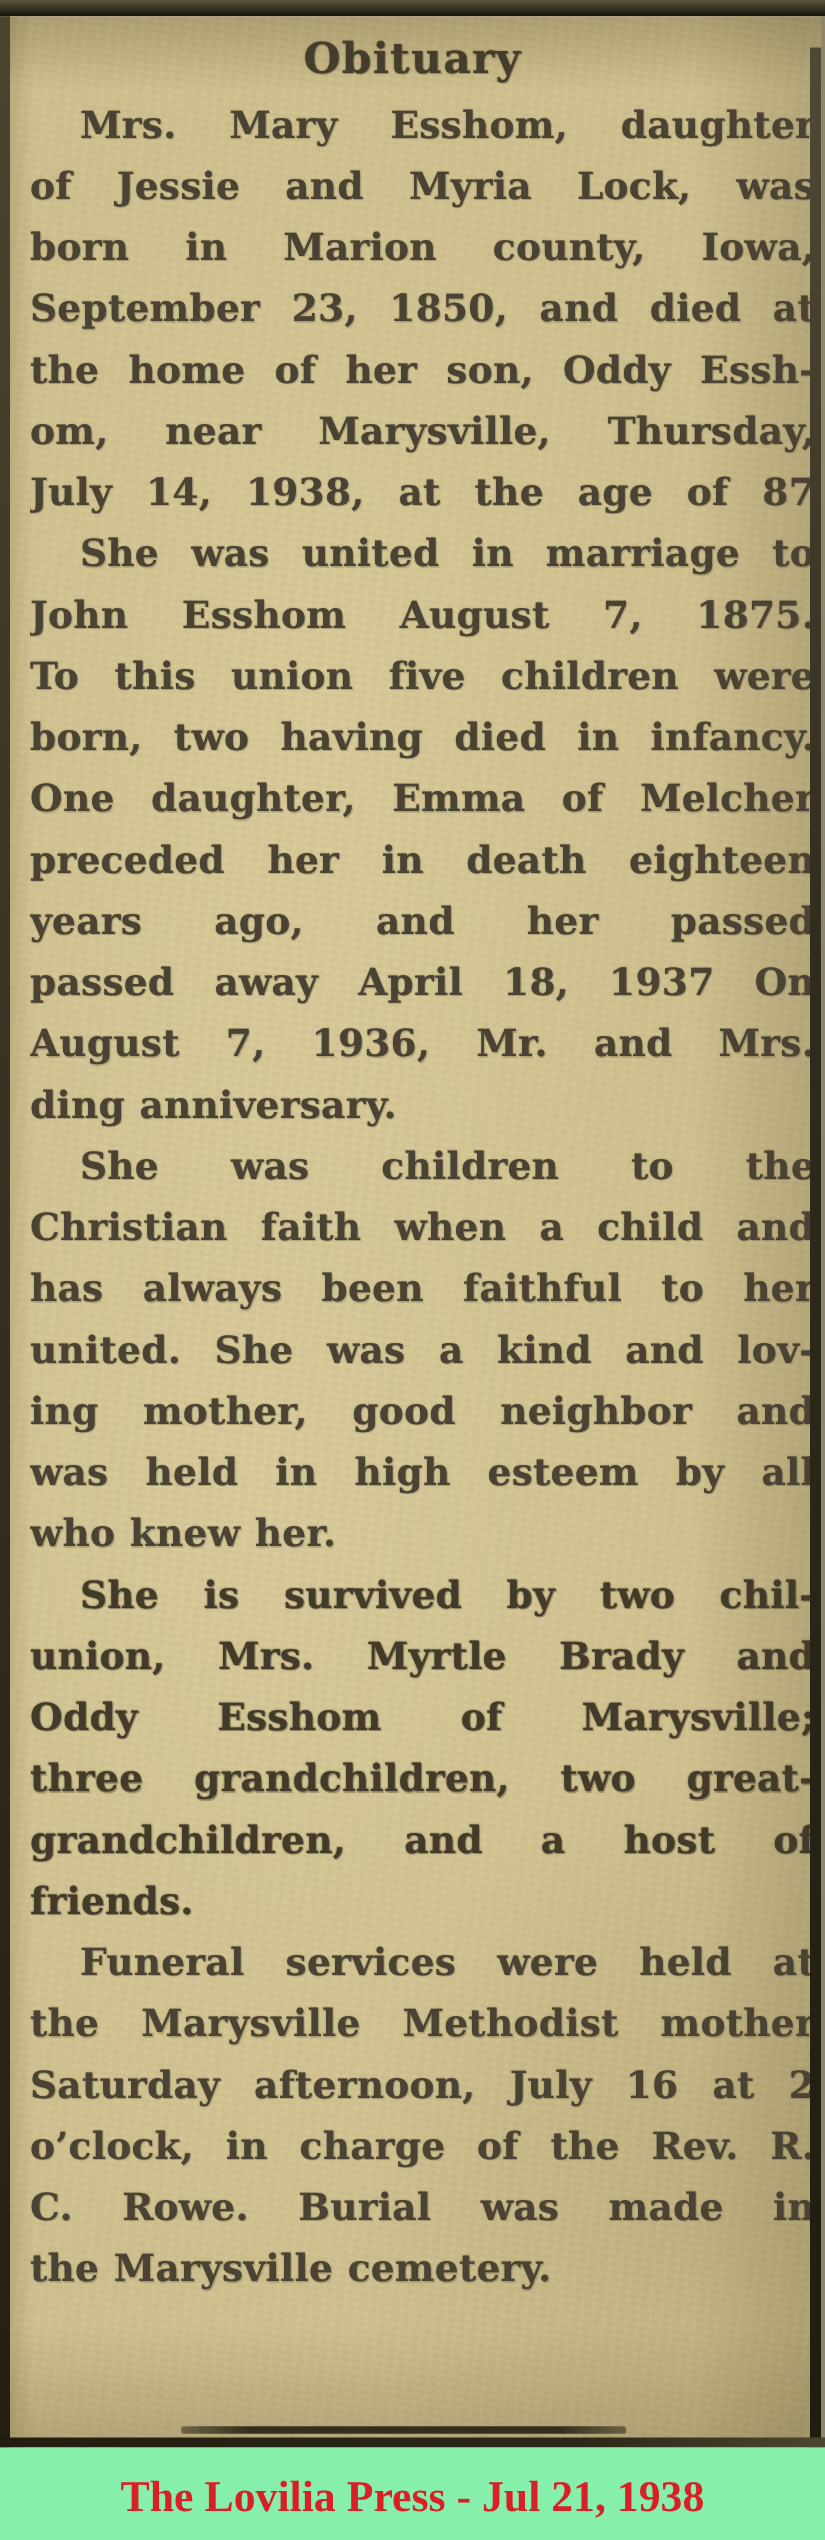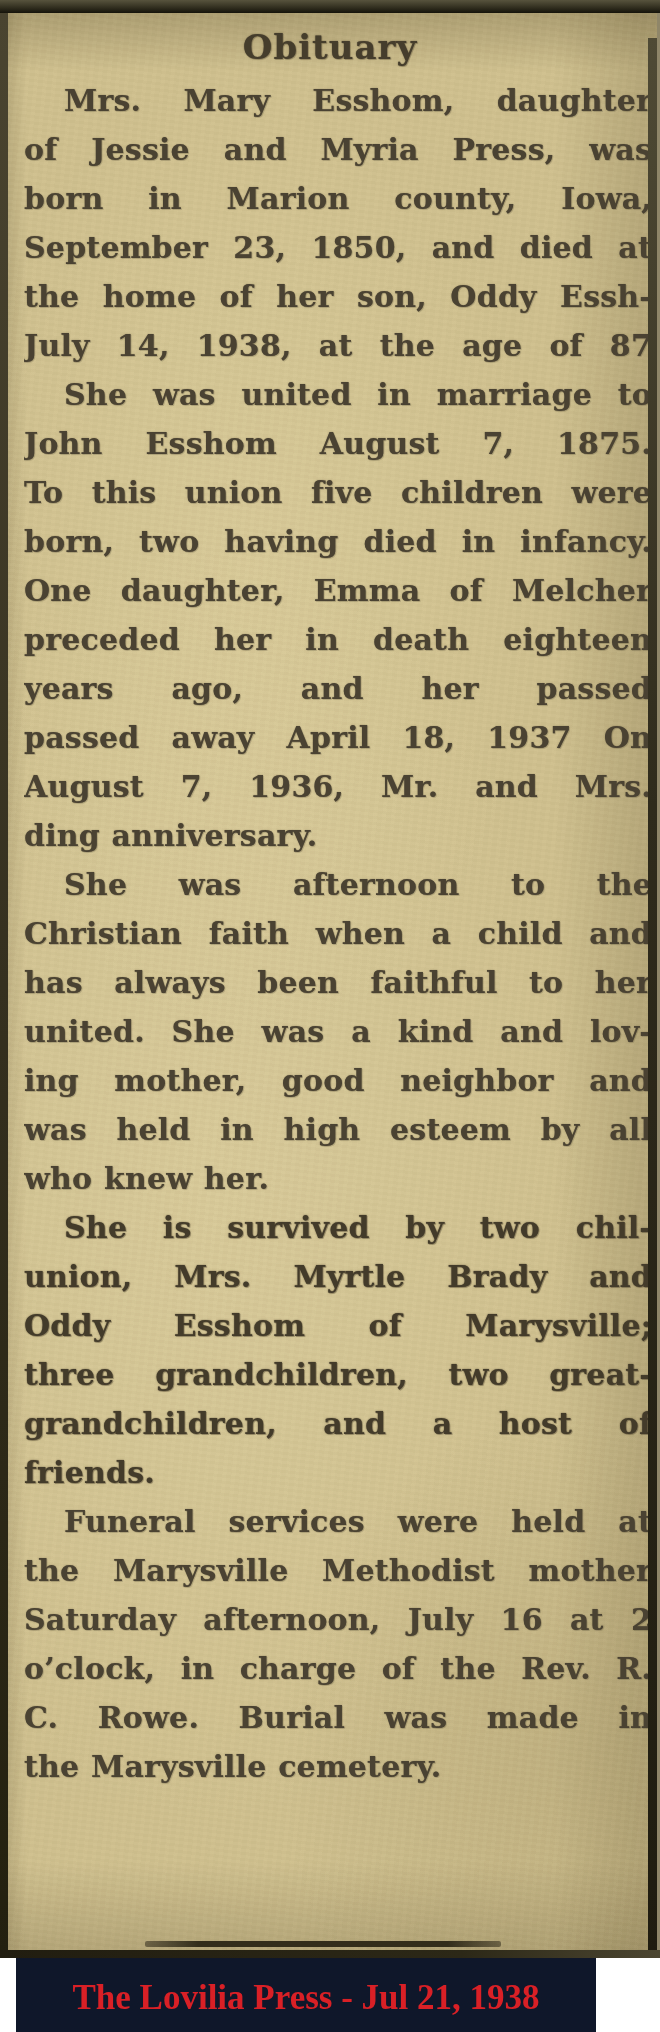--- a/index.html
+++ b/index.html
@@ -48,60 +48,61 @@
   .line.first{text-indent:40px;}
   .line.last{text-align-last:left;}
   .para:nth-child(4){color:#433b2a;text-shadow:0 0 1.6px rgba(66,56,38,.8),1px 1px 0 rgba(66,56,38,.3);}
 
   
   .end-rule{position:absolute;left:145px;top:1928px;width:356px;height:6px;
             background:linear-gradient(90deg,rgba(50,44,28,.55),#332d1b 15%,#332d1b 85%,rgba(50,44,28,.55));
             border-radius:2px;}
 
   
-  .caption-area{position:absolute;left:16px;top:1958px;width:580px;height:74px;background:#0f172a;}
+  .caption-area{position:absolute;left:0;top:1958px;width:660px;height:74px;background:#86efac;}
   .caption{margin-top:20px;width:100%;text-align:center;
            font-family:"Liberation Serif","DejaVu Serif",serif;
            font-size:35px;font-weight:700;color:#d92026;}
 </style>
 </head>
 <body>
 
 <div class="stage">
 
   <div class="topbar"></div>
 
   <div class="paper">
     <div class="grain"></div>
 
     <div class="obit-title">Obituary</div>
 
     <div class="column">
       <div class="para">
           <div class="line first">Mrs. Mary Esshom, daughter</div>
-          <div class="line">of Jessie and Myria Press, was</div>
+          <div class="line">of Jessie and Myria Lock, was</div>
           <div class="line">born in Marion county, Iowa,</div>
           <div class="line">September 23, 1850, and died at</div>
           <div class="line">the home of her son, Oddy Essh-</div>
+          <div class="line">om, near Marysville, Thursday,</div>
           <div class="line">July 14, 1938, at the age of 87</div>
         </div>
       <div class="para">
           <div class="line first">She was united in marriage to</div>
           <div class="line">John Esshom August 7, 1875.</div>
           <div class="line">To this union five children were</div>
           <div class="line">born, two having died in infancy.</div>
           <div class="line">One daughter, Emma of Melcher</div>
           <div class="line">preceded her in death eighteen</div>
           <div class="line">years ago, and her passed</div>
           <div class="line">passed away April 18, 1937 On</div>
           <div class="line">August 7, 1936, Mr. and Mrs.</div>
           <div class="line last">ding anniversary.</div>
         </div>
       <div class="para">
-          <div class="line first">She was afternoon to the</div>
+          <div class="line first">She was children to the</div>
           <div class="line">Christian faith when a child and</div>
           <div class="line">has always been faithful to her</div>
           <div class="line">united.  She was a kind and lov-</div>
           <div class="line">ing mother, good neighbor and</div>
           <div class="line">was held in high esteem by all</div>
           <div class="line last">who knew her.</div>
         </div>
       <div class="para">
           <div class="line first">She is survived by two chil-</div>
           <div class="line">union, Mrs. Myrtle Brady and</div>

